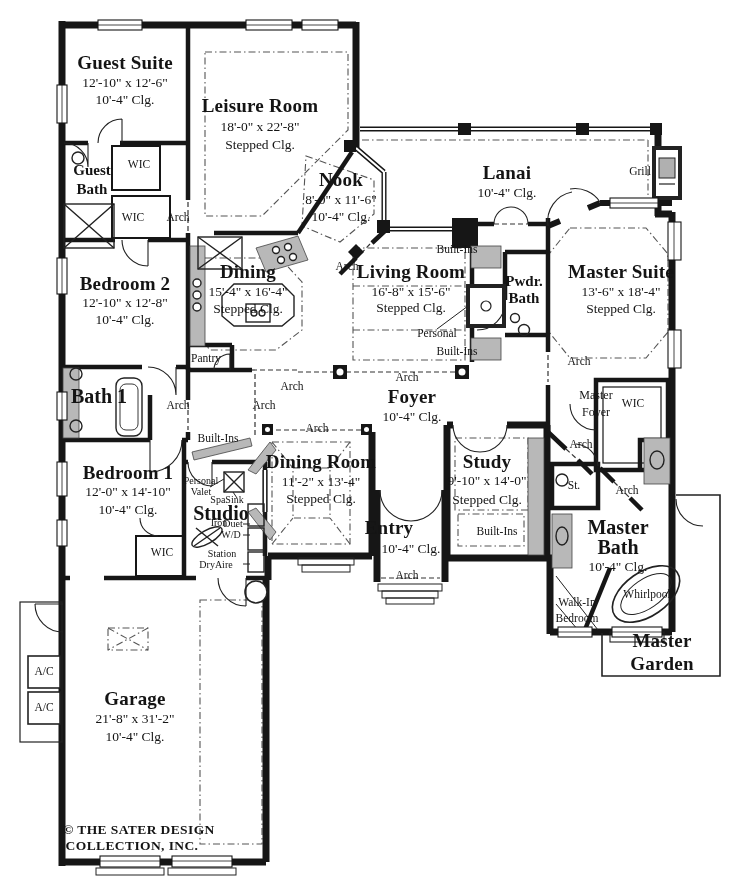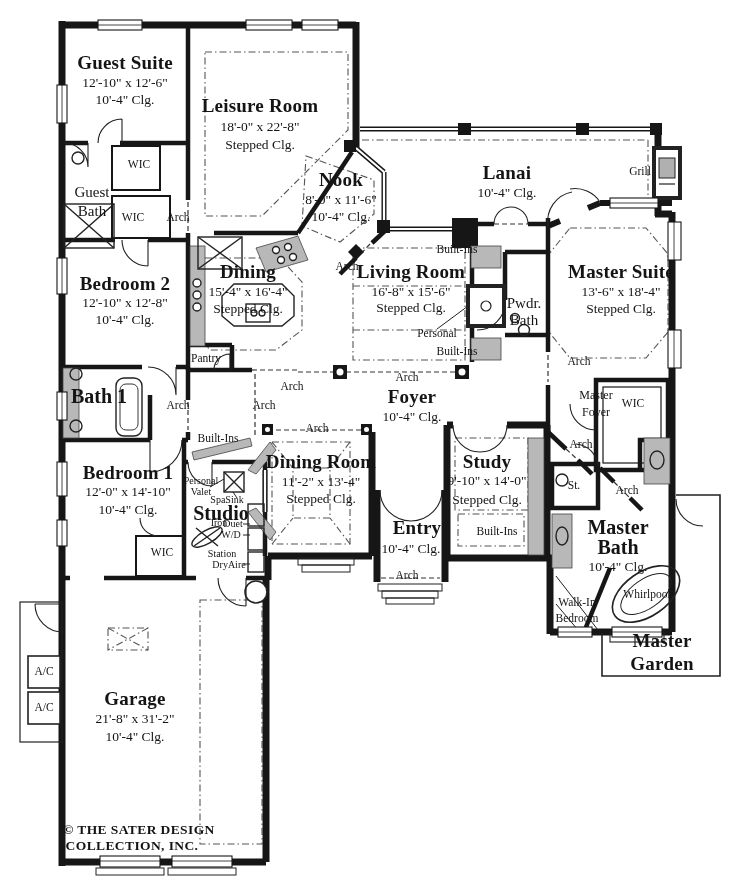--- a/index.html
+++ b/index.html
@@ -3,21 +3,21 @@
 <meta charset="utf-8">
 <style>
   html,body{margin:0;padding:0;background:#fff;}
   .sheet{position:relative;width:740px;height:887px;background:#ffffff;overflow:hidden;
          font-family:"Liberation Serif","DejaVu Serif",serif;color:#141414;}
   .sheet svg{position:absolute;left:0;top:0;}
   .lbl{position:absolute;transform:translate(-50%,-50%);white-space:nowrap;text-align:center;
        line-height:1;color:#141414;}
   .room {font-size:19px;font-weight:bold;letter-spacing:.2px;}
   .room-md{font-size:20px;font-weight:bold;}
-  .room-sm{font-size:15px;font-weight:normal;margin-top:22px;}
+  .room-sm{font-size:15px;font-weight:bold;}
   .dims {font-size:13.5px;}
   .tiny {font-size:11.5px;}
   .micro{font-size:10px;}
   .mid  {font-size:12px;}
   .copy {font-size:13.5px;font-weight:bold;letter-spacing:.4px;}
 </style>
 </head>
 <body>
 
 <div class="sheet">
@@ -364,33 +364,33 @@
 <div class="lbl tiny" style="left:218px;top:439px">Built-Ins</div>
 
 <div class="lbl micro" style="left:201px;top:481px">Personal</div>
 <div class="lbl micro" style="left:201px;top:492px">Valet</div>
 <div class="lbl micro" style="left:227px;top:500px">SpaSink</div>
 <div class="lbl room-md" style="left:221px;top:513px">Studio</div>
 <div class="lbl micro" style="left:233px;top:524px">Duet</div>
 <div class="lbl micro" style="left:231px;top:535px">W/D</div>
 <div class="lbl micro" style="left:219px;top:523px">Iron</div>
 <div class="lbl micro" style="left:222px;top:554px">Station</div>
-<div class="lbl micro" style="left:229px;top:565px">DryAire</div>
+<div class="lbl micro" style="left:216px;top:565px">DryAire</div>
 
 <div class="lbl room" style="left:321px;top:461px">Dining Room</div>
 <div class="lbl dims" style="left:321px;top:482px">11'-2" x 13'-4"</div>
 <div class="lbl dims" style="left:321px;top:499px">Stepped Clg.</div>
 <div class="lbl tiny" style="left:317px;top:429px">Arch</div>
 
 <div class="lbl room" style="left:487px;top:461px">Study</div>
 <div class="lbl dims" style="left:487px;top:481px">9'-10" x 14'-0"</div>
 <div class="lbl dims" style="left:487px;top:500px">Stepped Clg.</div>
 <div class="lbl tiny" style="left:497px;top:532px">Built-Ins</div>
 
-<div class="lbl room" style="left:417px;top:527px">Entry</div>
+<div class="lbl room" style="left:389px;top:527px">Entry</div>
 <div class="lbl dims" style="left:411px;top:549px">10'-4" Clg.</div>
 <div class="lbl tiny" style="left:407px;top:576px">Arch</div>
 
 <div class="lbl room-md" style="left:618px;top:527px">Master</div>
 <div class="lbl room-md" style="left:618px;top:547px">Bath</div>
 <div class="lbl dims" style="left:618px;top:567px">10'-4" Clg.</div>
 <div class="lbl tiny" style="left:647px;top:595px">Whirlpool</div>
 <div class="lbl tiny" style="left:577px;top:603px">Walk-In</div>
 <div class="lbl tiny" style="left:577px;top:619px">Bedroom</div>
 

